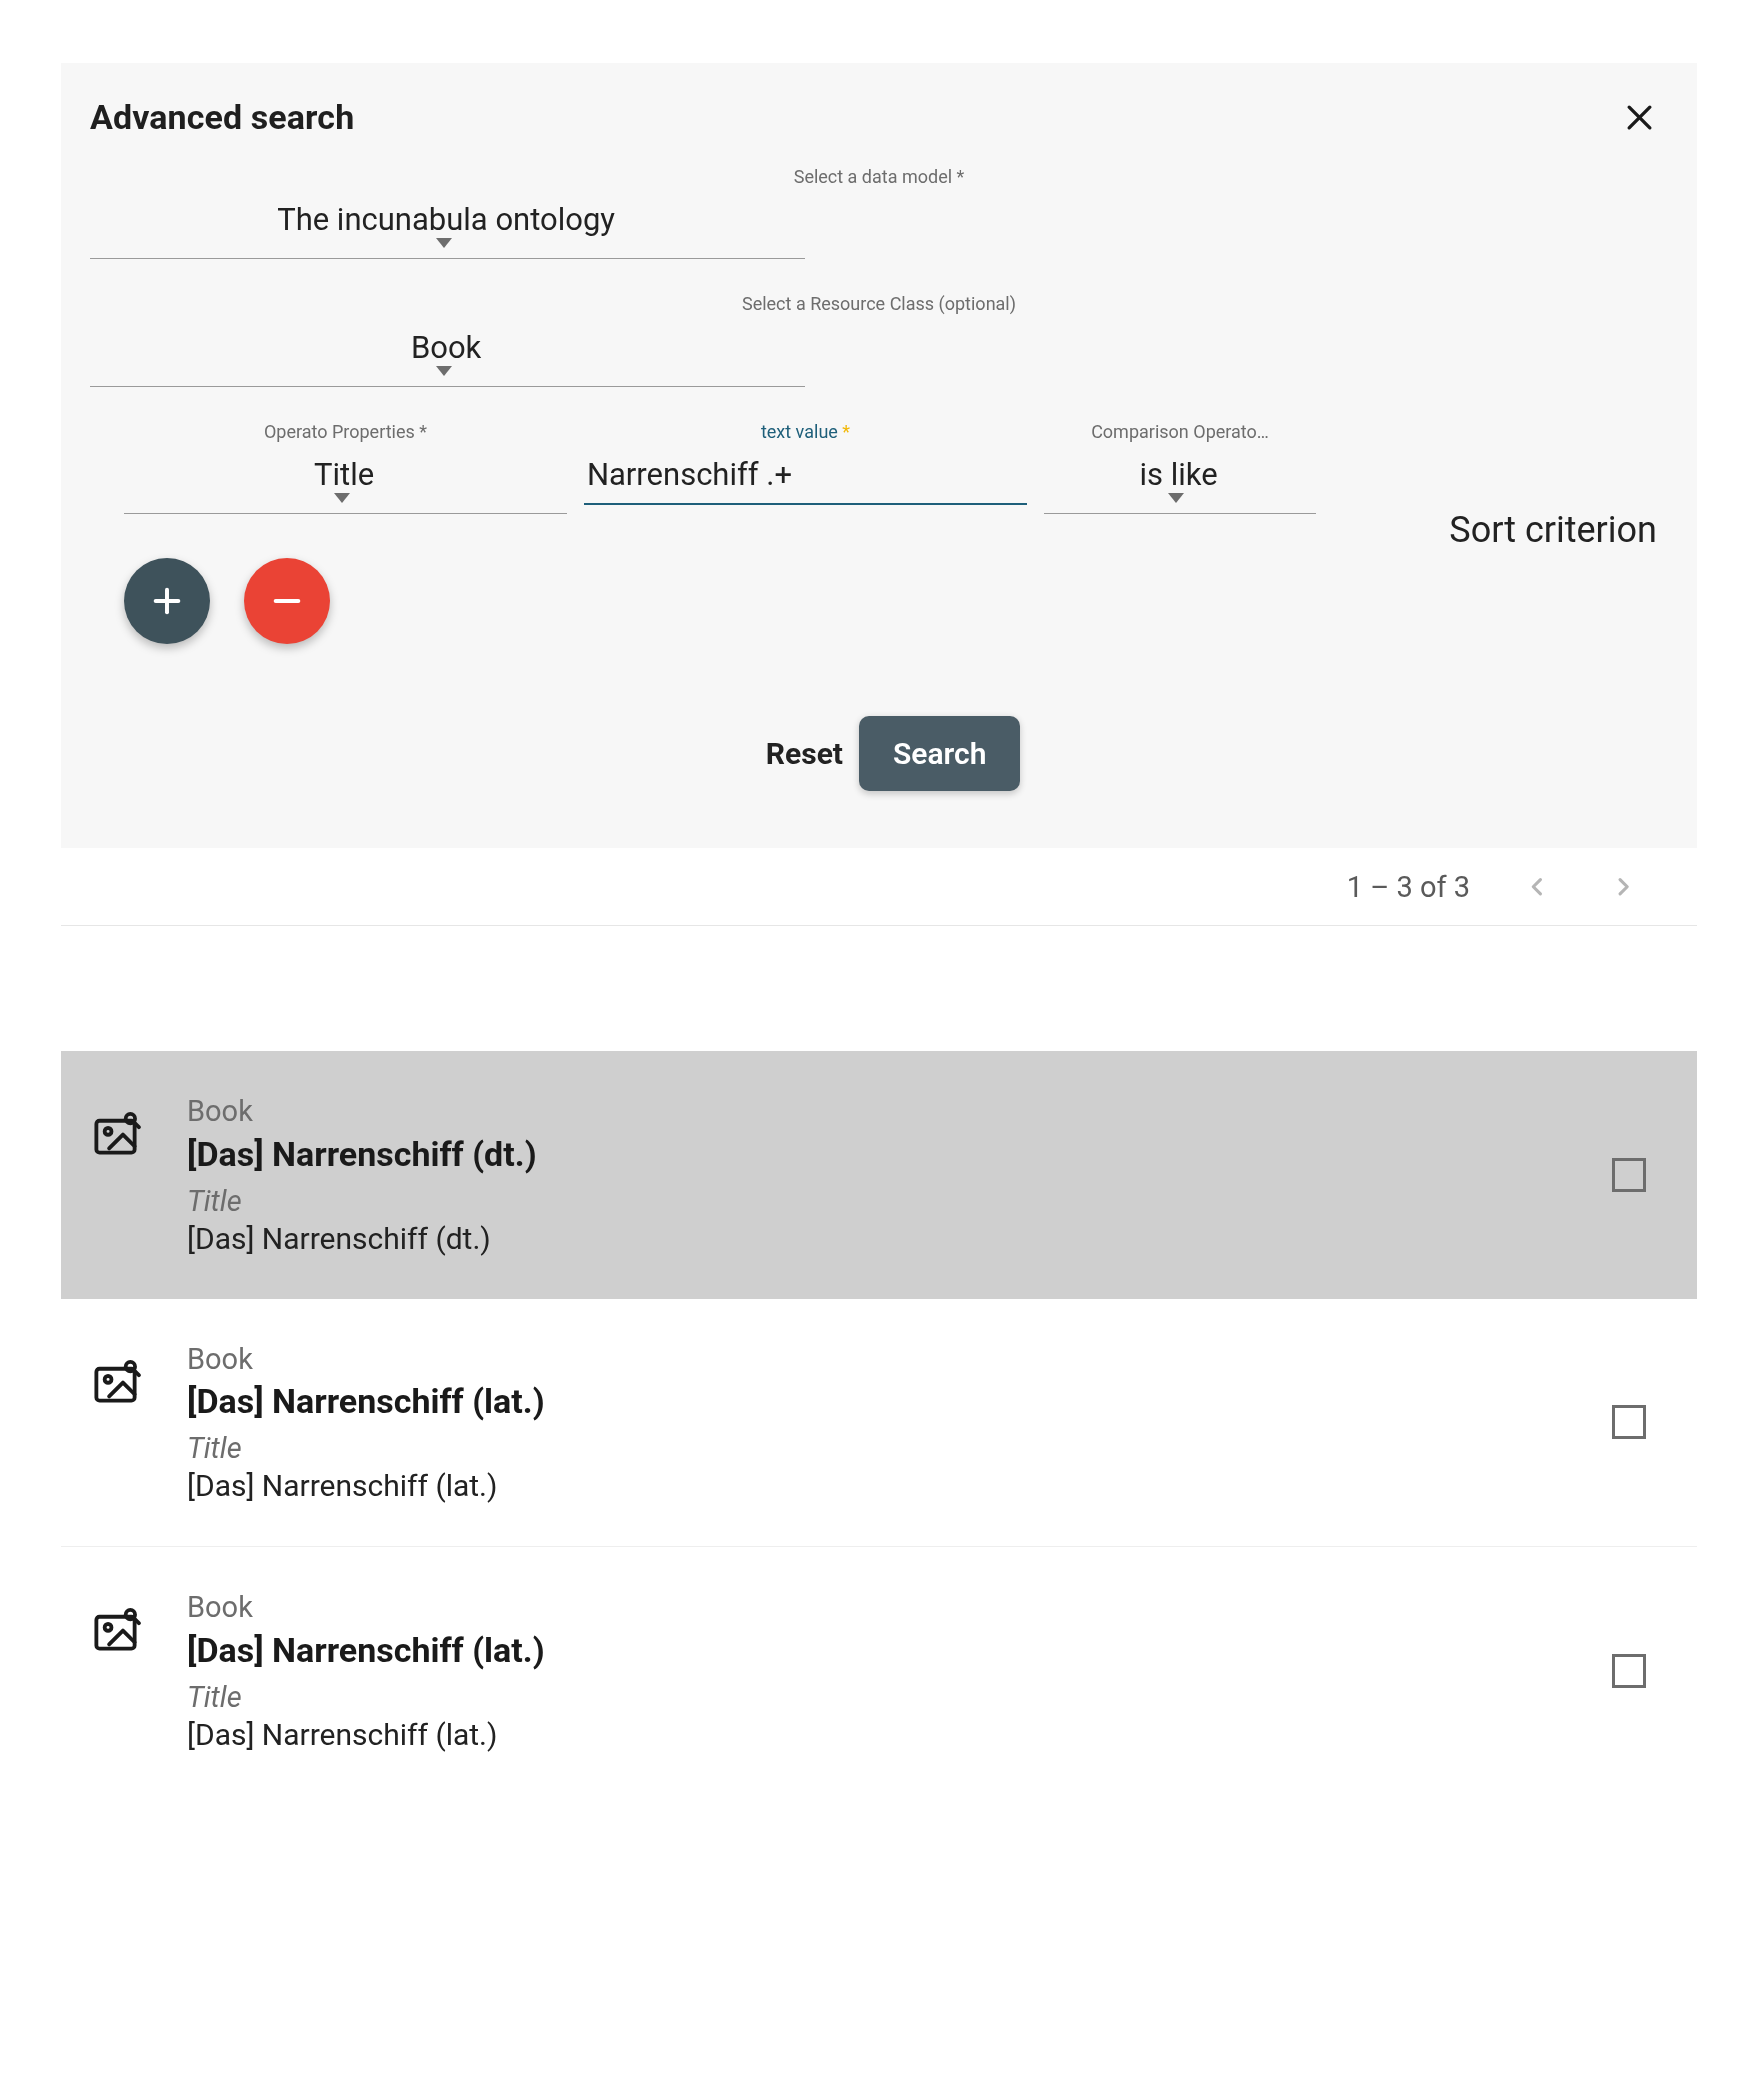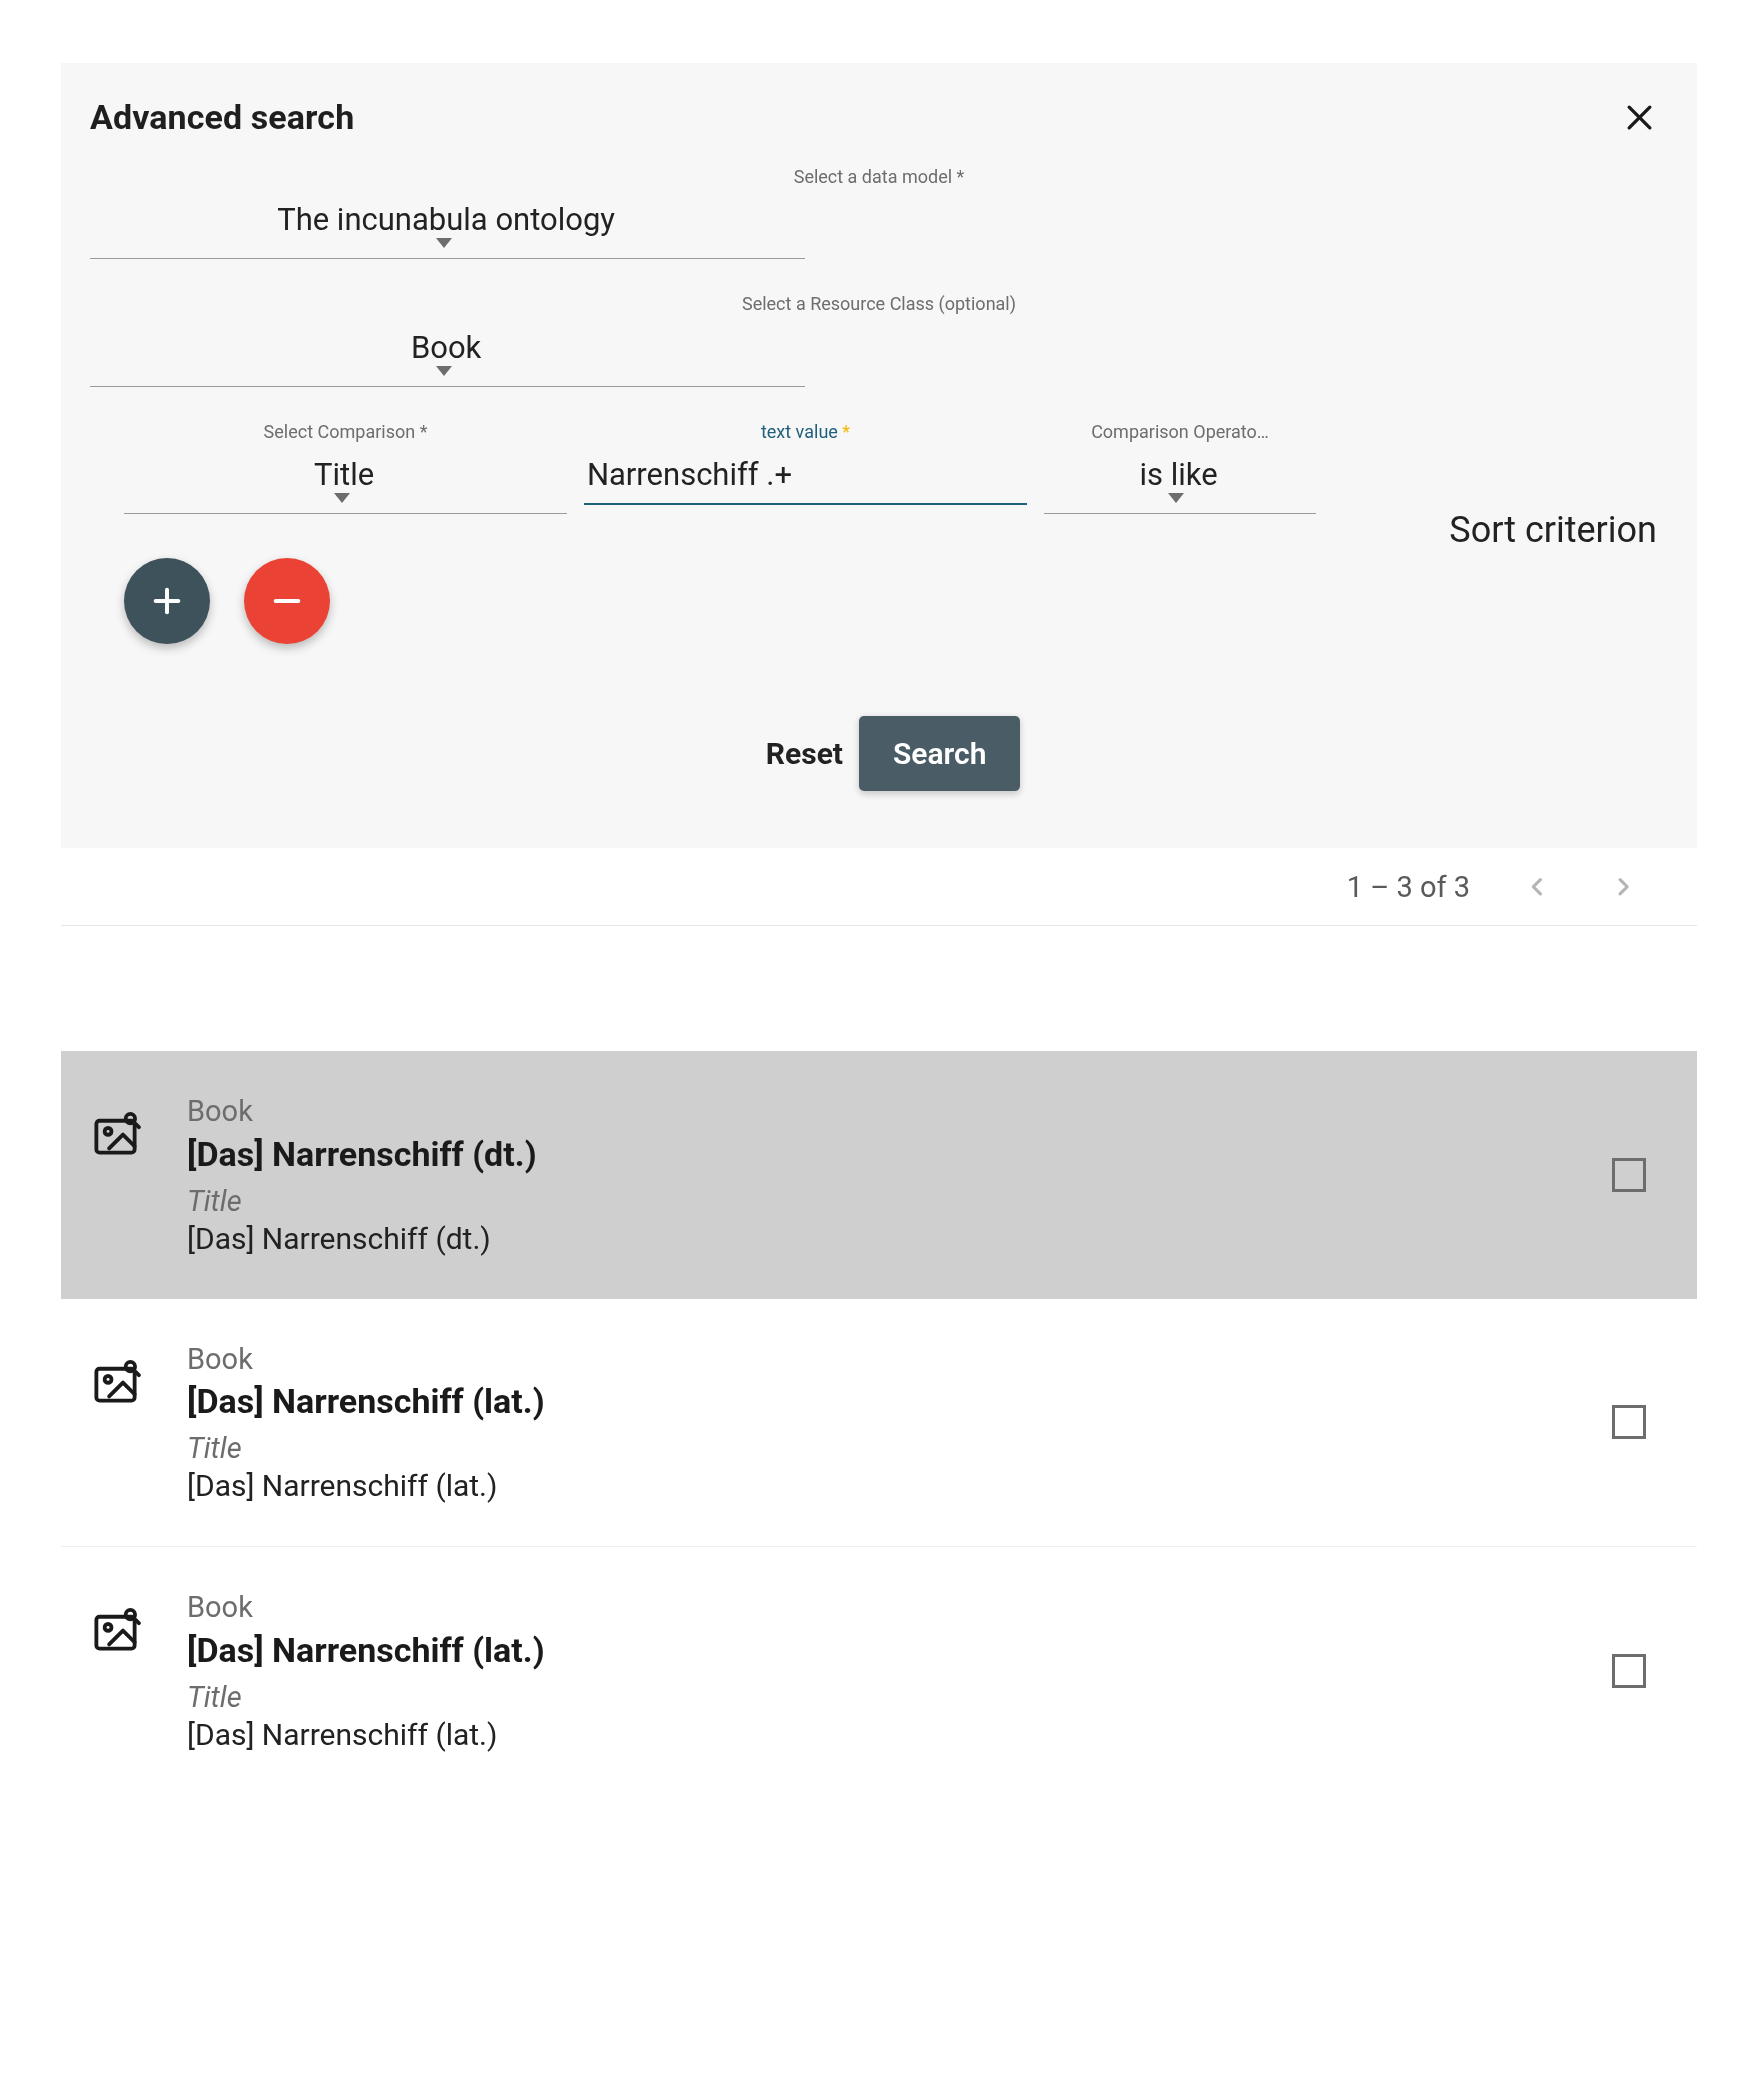--- a/index.html
+++ b/index.html
@@ -138,21 +138,21 @@
     font-weight: 700;
     color: #222;
     cursor: pointer;
   }
   .search-btn {
     background: #4a5c66;
     color: #ffffff;
     font-size: 30px;
     font-weight: 600;
     padding: 20px 34px;
-    border-radius: 5px;
+    border-radius: 10px;
     cursor: pointer;
     box-shadow: 0 2.9px 7.2px rgba(0,0,0,0.2);
   }
 
   .sort-label {
     position: absolute;
     right: 40px;
     top: 446px;
     font-size: 36px;
     color: #222;
@@ -270,21 +270,21 @@
       <div class="field">
         <div class="field-label">Select a Resource Class (optional)</div>
         <div class="select-line w-1000">
           <span>Book</span>
           <span class="caret"></span>
         </div>
       </div>
 
       <div class="filters-row">
         <div class="filters-col col-property">
-          <div class="field-label">Select Comparison *</div>
+          <div class="field-label">Operato Properties *</div>
           <div class="select-line">
             <span>Title</span>
             <span class="caret"></span>
           </div>
         </div>
         <div class="filters-col col-value">
           <div class="field-label focused">
             <span>text value</span> <span class="star-yellow">*</span>
           </div>
           <div class="input-line">

